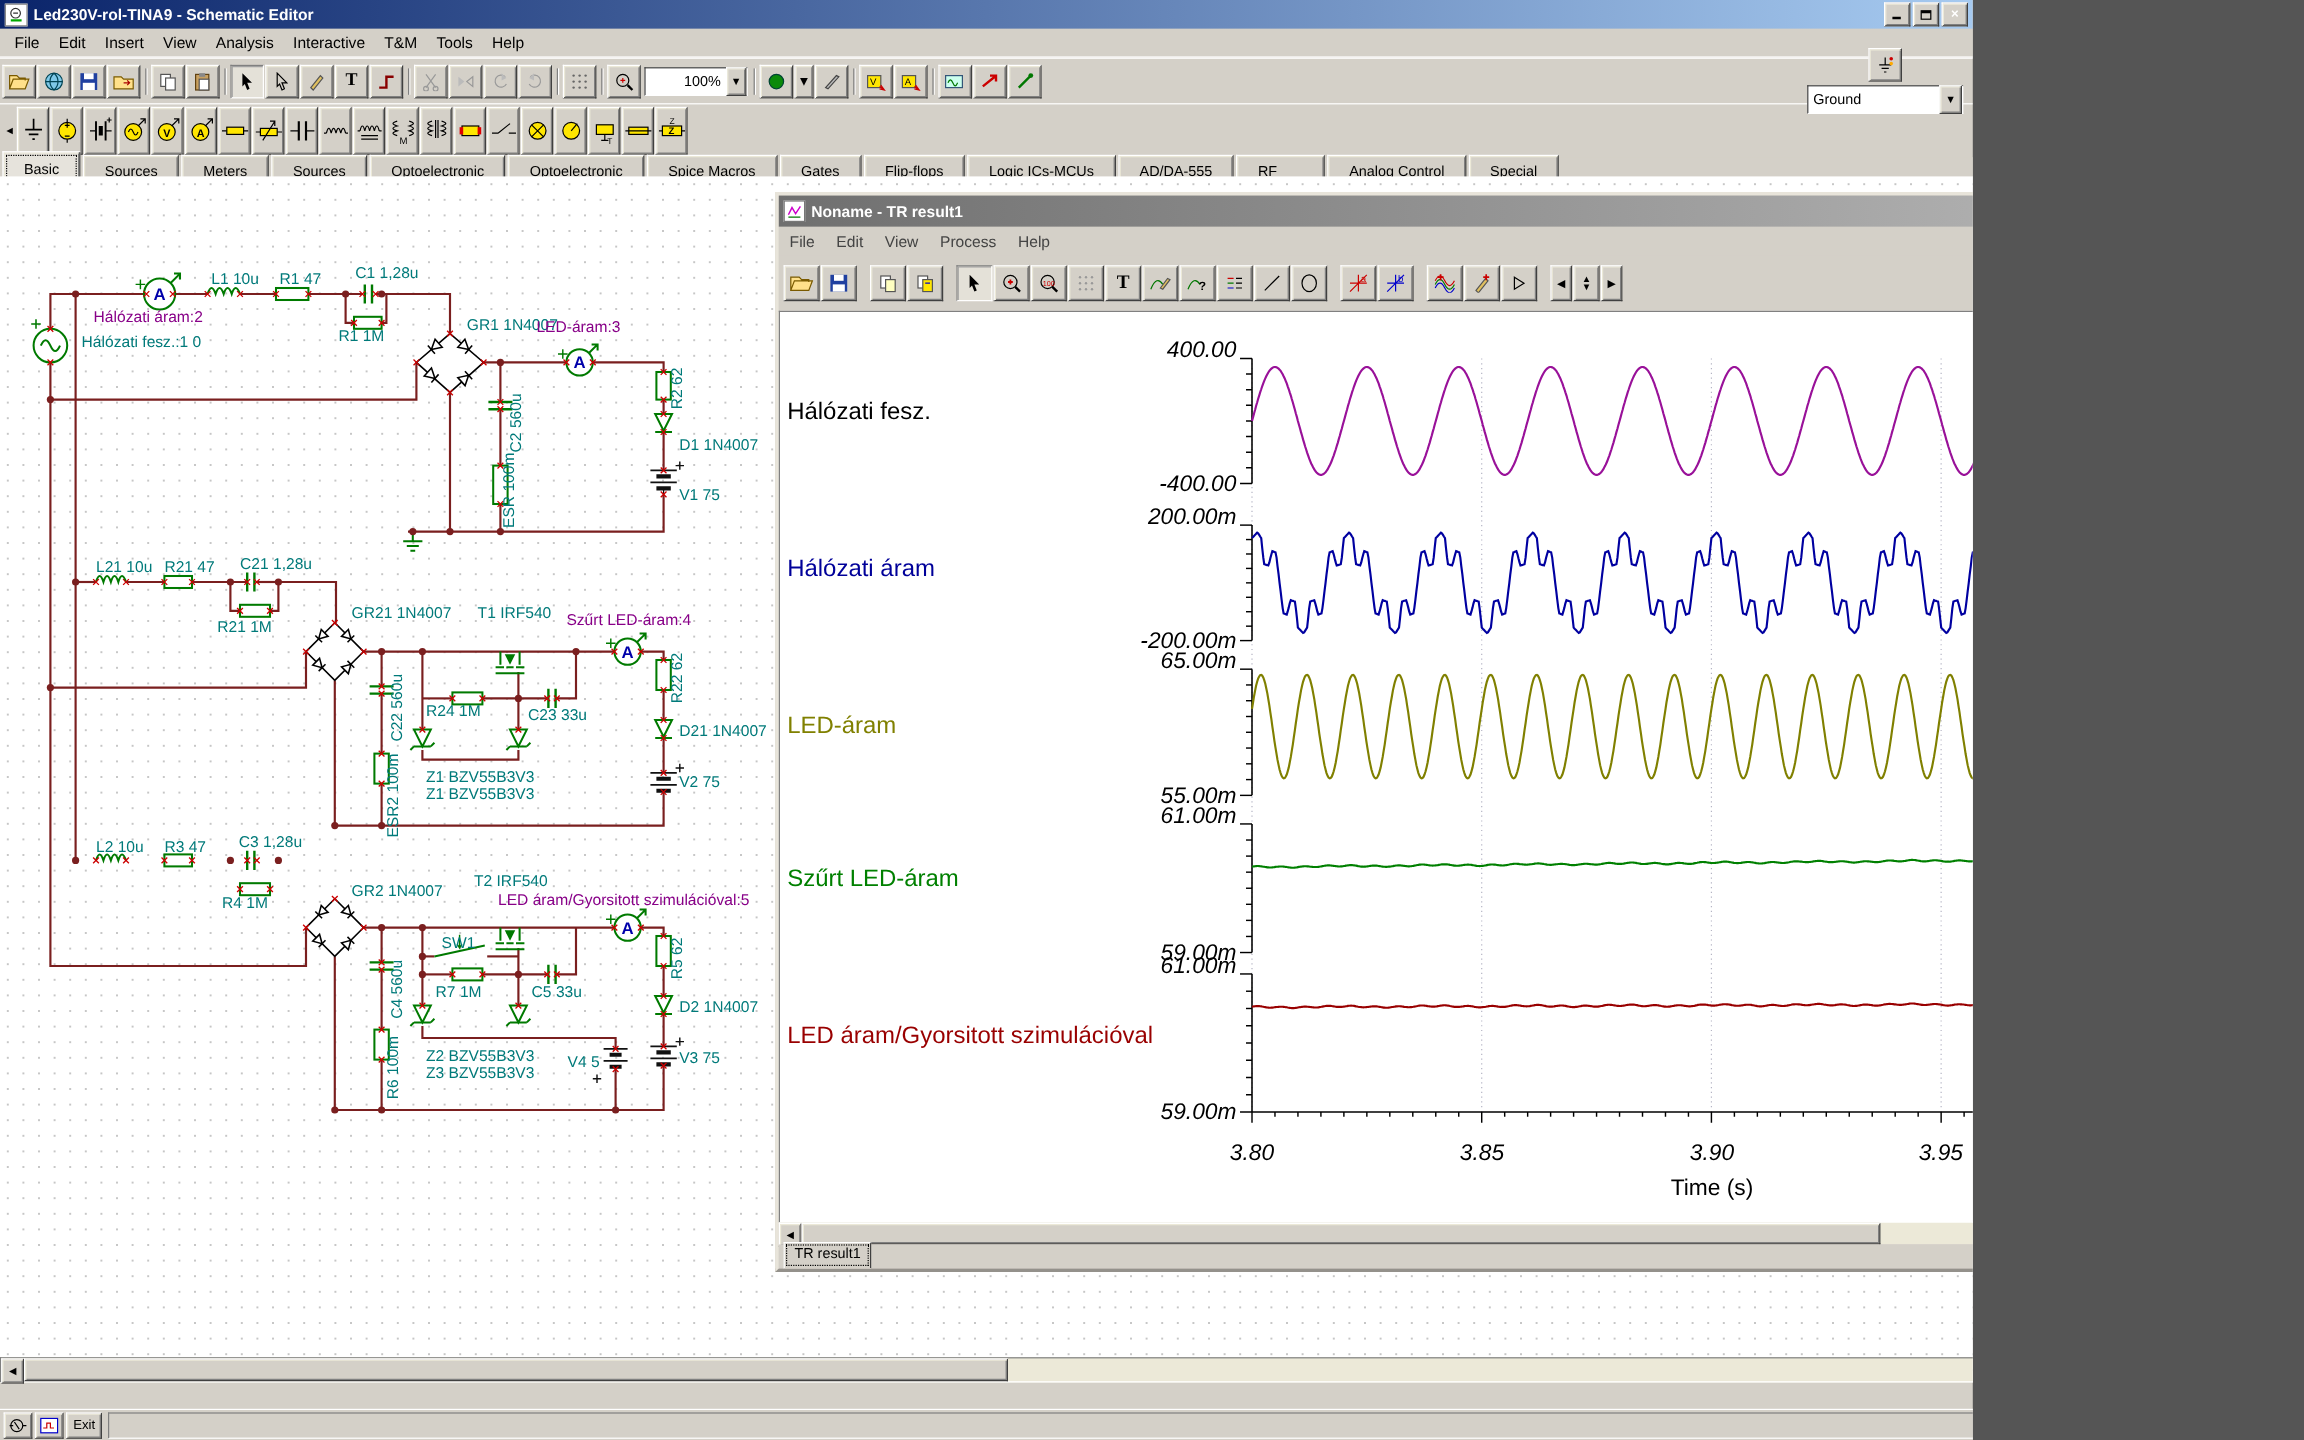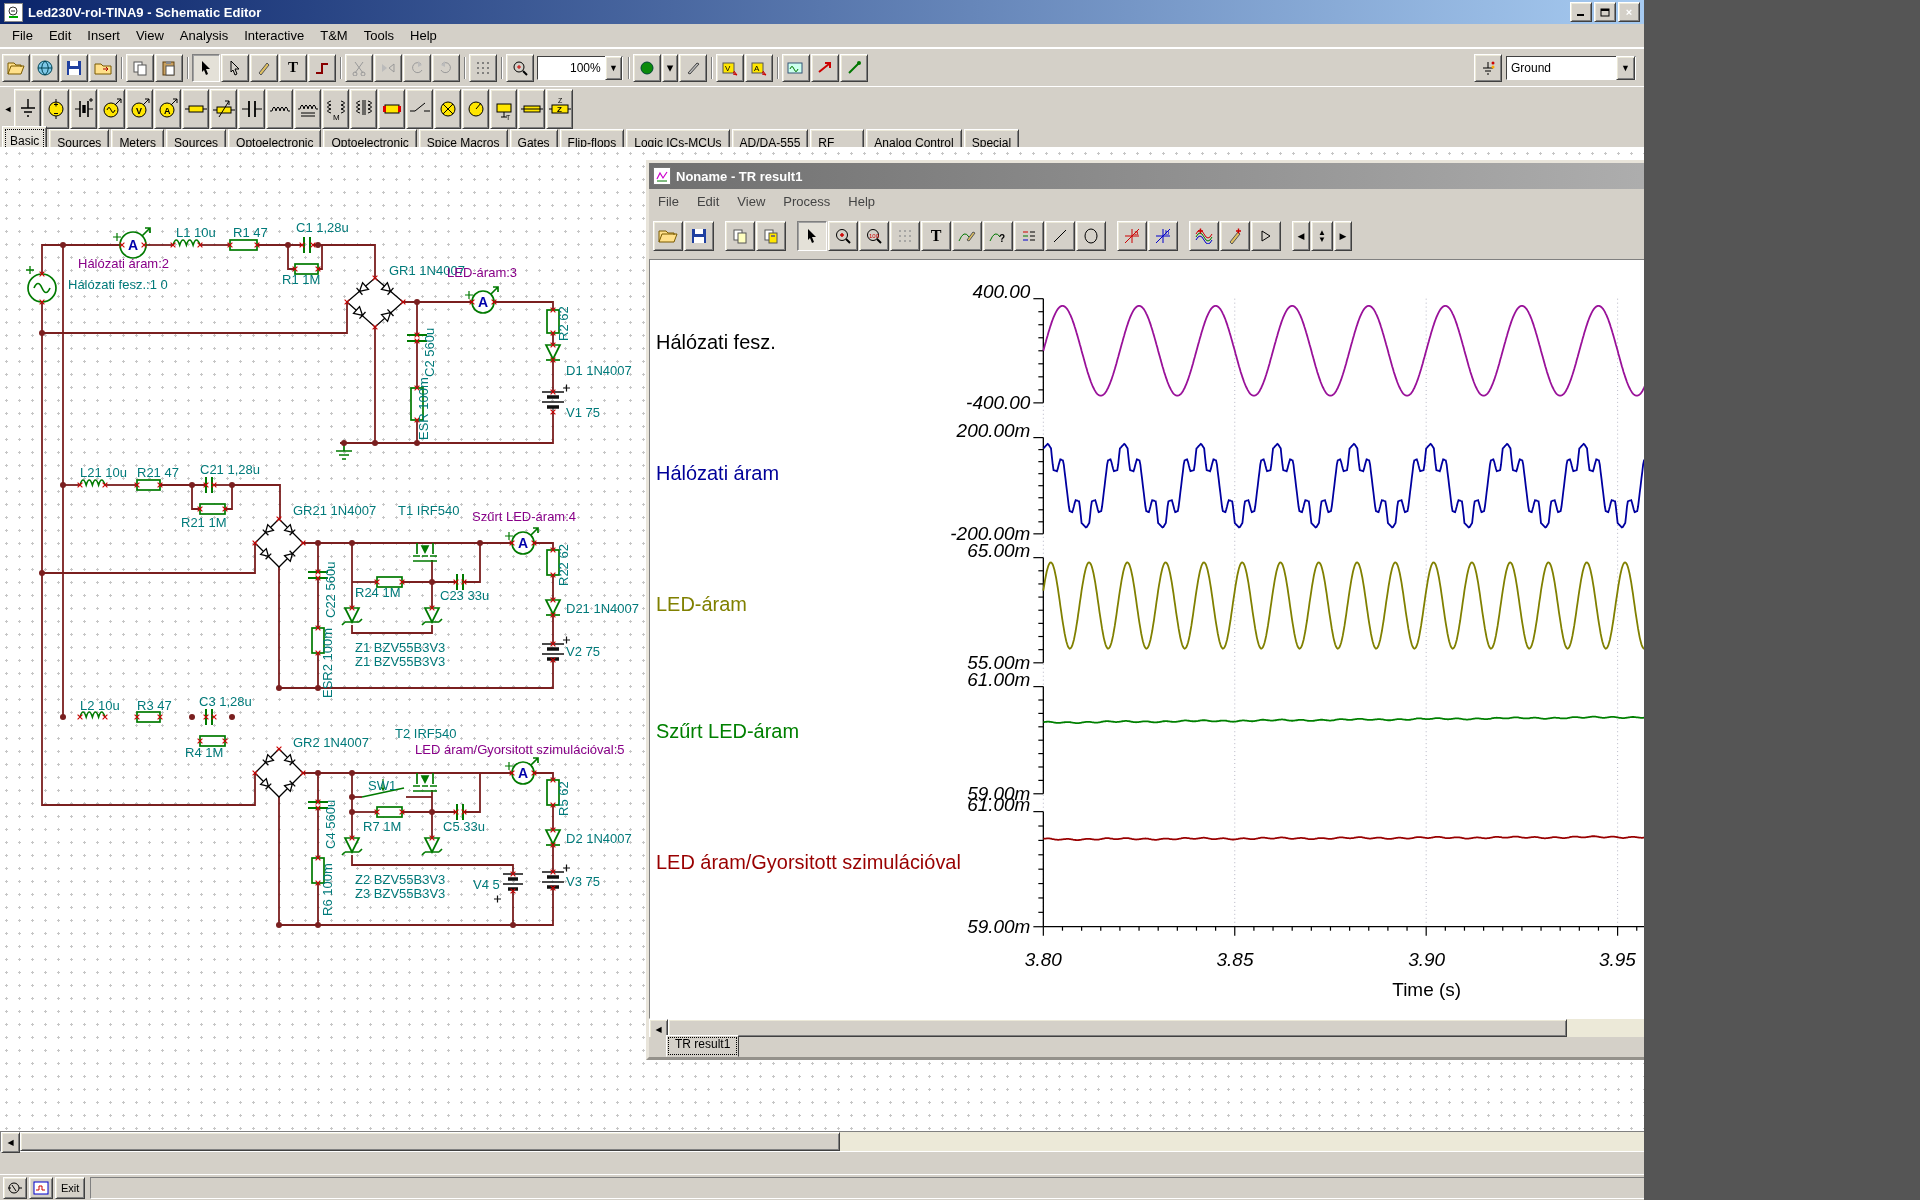--- a/index.html
+++ b/index.html
@@ -24,21 +24,21 @@
   .toolbar1{height:33px;display:flex;align-items:center;padding:2px 2px;border-top:1px solid #fff;position:relative;}
   .t1btn{width:26px;height:26px;display:flex;align-items:center;justify-content:center;margin-right:1px;}
   .combo{height:22px;background:#fff;display:flex;align-items:center;border:1px solid;border-color:#404040 #fff #fff #404040;}
   .combo .val{padding:0 4px;font-size:12px;flex:1;}
   .combo .dd{width:17px;height:100%;display:flex;align-items:center;justify-content:center;font-size:9px;}
   .toolbar2{height:42px;display:flex;align-items:center;padding:1px 0 1px 2px;border-top:1px solid #fff;}
   .cbtn{width:25px;height:38px;display:flex;align-items:center;justify-content:center;margin-right:1px;}
   .chev{width:12px;height:38px;display:flex;align-items:center;justify-content:center;font-size:9px;}
   
   .tabstrip{height:25px;display:flex;align-items:flex-end;padding-left:2px;gap:2px;background:#d4d0c8;}
-  .ctab{height:21px;padding:2px 7px;font-size:12px;display:flex;align-items:center;}
+  .ctab{height:21px;padding:2px 17px;font-size:12px;display:flex;align-items:center;}
   .ctab.active{height:24px;background:#e6e3dc;outline:1px dotted #000;outline-offset:-4px;}
   
   .canvas{position:absolute;left:0;top:147px;width:1920px;height:1005px;background:#fff;
           background-image:radial-gradient(circle,#c6c6c6 1px,transparent 1.2px);background-size:13px 13px;}
   .schematic-svg{position:absolute;left:0;top:0;}
   
   .hscroll{position:absolute;left:0;bottom:0;width:1903px;height:19px;background:#ece9d8;display:flex;}
   .vscroll{position:absolute;right:0;top:0;width:17px;height:986px;background:#ece9d8;}
   .sb-btn{width:17px;height:19px;font-size:8px;display:flex;align-items:center;justify-content:center;}
   .vscroll .sb-btn{width:17px;height:17px;}
@@ -50,21 +50,21 @@
            color:#fff;font-weight:bold;padding:0 4px;}
   .trtitle .ticon{width:16px;height:16px;background:#fff;border:1px solid #777;margin-right:5px;display:flex;align-items:center;justify-content:center;}
   .trmenu{height:24px;display:flex;align-items:center;color:#444;background:#d4d0c8;}
   .trmenu span{padding:3px 9px;}
   .trtoolbar{height:46px;display:flex;align-items:center;padding-left:4px;background:#d4d0c8;}
   .trbtn{width:28px;height:28px;display:flex;align-items:center;justify-content:center;margin-right:1px;}
   .trplot{flex:1;background:#fff;border:1px solid;border-color:#808080 #fff #fff #808080;overflow:hidden;}
   .trhscroll{height:18px;background:#ece9d8;display:flex;}
   .trtabs{height:20px;display:flex;align-items:flex-end;padding-left:4px;background:#d4d0c8;}
   .trtab{height:18px;padding:1px 8px;font-size:12px;background:#d4d0c8;border:1px solid;
-         border-color:#fff #404040 #d4d0c8 #fff;outline:1px dotted #000;outline-offset:-3px;margin-left:13px;}
+         border-color:#fff #404040 #d4d0c8 #fff;outline:1px dotted #000;outline-offset:-3px;}
   
   .doctabs{position:absolute;left:0;top:1152px;width:1920px;height:22px;background:#d4d0c8;display:flex;align-items:center;border-top:1px solid #808080;}
   .doctab{margin-left:2px;height:18px;padding:1px 10px;font-size:11px;background:#d4d0c8;
           border:1px solid;border-color:#fff #404040 #404040 #fff;outline:1px dotted #555;outline-offset:-3px;}
   .statusbar{position:absolute;left:0;top:1174px;width:1920px;height:26px;background:#d4d0c8;display:flex;align-items:center;gap:2px;padding-left:3px;border-top:1px solid #fff;}
   .st-ico{width:22px;height:20px;display:flex;align-items:center;justify-content:center;}
   .st-exit{height:20px;padding:0 5px;font-size:11px;display:flex;align-items:center;}
   .st-panel{height:20px;flex:1;margin-left:3px;}
   .st-coords{height:20px;width:102px;margin:0 3px;font-size:12px;display:flex;align-items:center;padding-left:5px;}
   svg text{font-family:"Liberation Sans",sans-serif;}
@@ -267,21 +267,21 @@
           <path d="M2,12 L12,4 m-4,-1 5,0 0,5" stroke="#c00" stroke-width="2" fill="none"></path>
         </svg>
       </span>
     <span class="t1btn bevel">
         <svg width="16" height="16">
           <path d="M3,13 L13,3" stroke="#070" stroke-width="2"></path>
           <circle cx="13" cy="3" r="2" fill="#070"></circle>
         </svg>
       </span>
 
-    <span style="position:absolute;right:8px;display:flex;align-items:center;gap:3px;">
+    <span style="position:absolute;right:8px;display:flex;align-items:center;gap:3px;flex-direction:column;">
       <span class="t1btn bevel">
           <svg width="16" height="16">
             <path d="M8,2 V8 M3,8 H13 M5,11 H11 M7,14 H9" stroke="#000" fill="none"></path>
             <circle cx="13" cy="3" r="1.5" fill="#c00"></circle>
             <circle cx="13" cy="7" r="1.5" fill="#fa0"></circle>
           </svg>
         </span>
       <span class="combo" style="width:128px;">
         <span class="val">Ground</span>
         <span class="dd bevel">▼</span>

